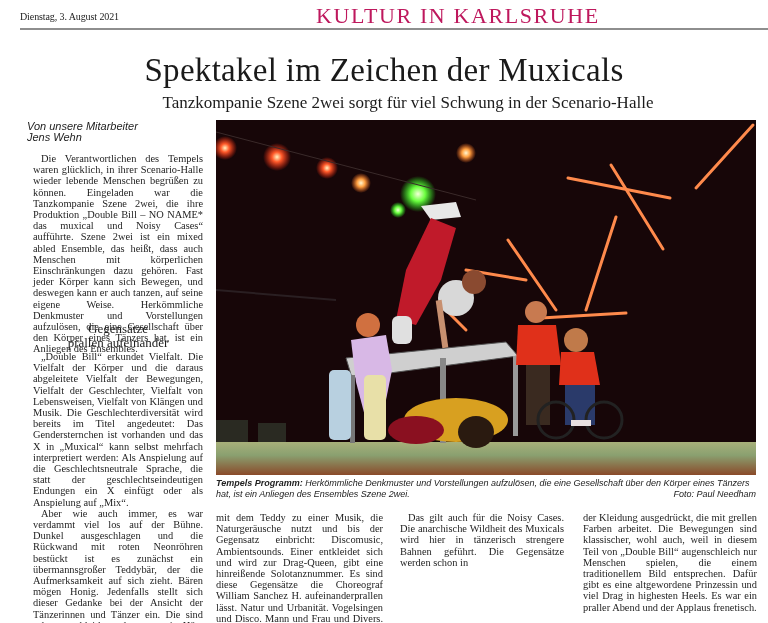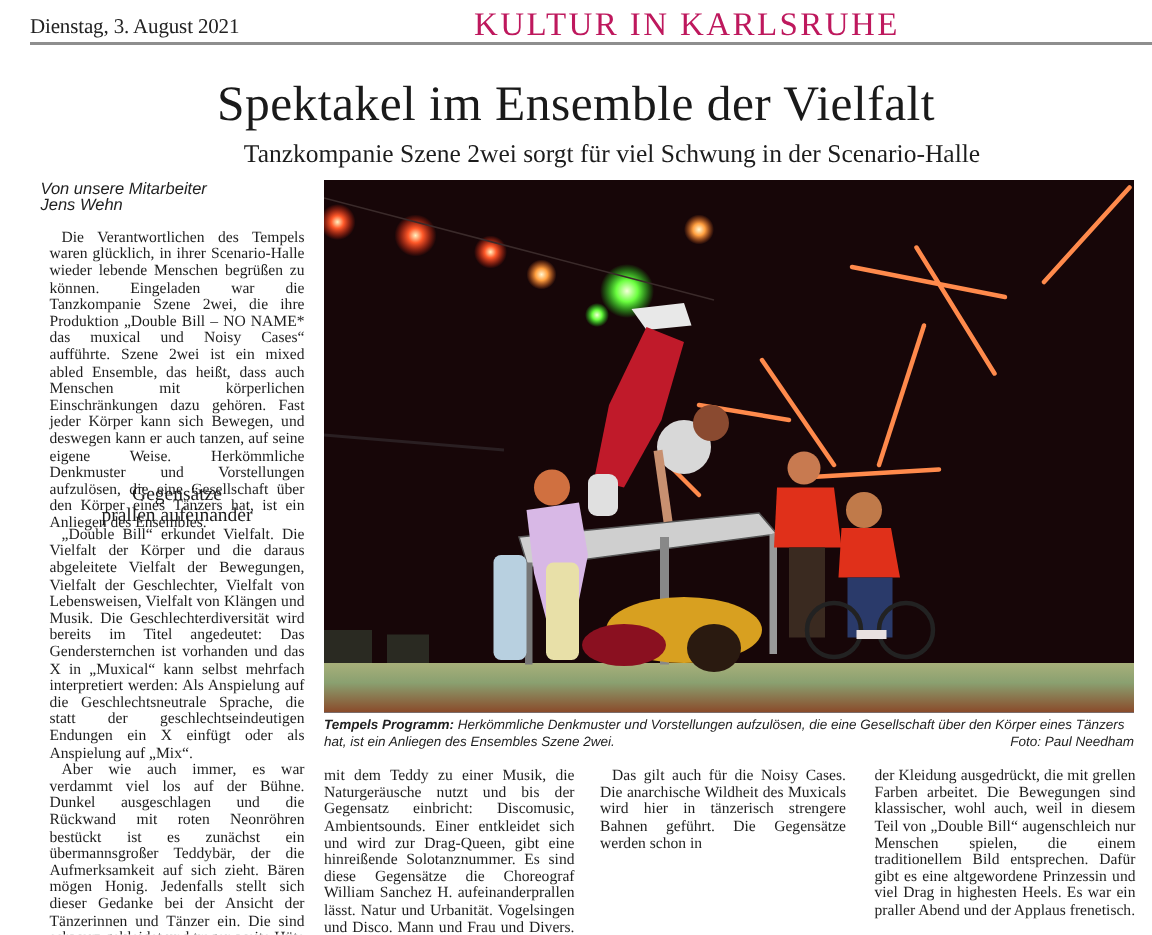--- a/index.html
+++ b/index.html
@@ -1,18 +1,18 @@
 <!DOCTYPE html>
 <html><head>
   <meta charset="utf-8">
   <style>
     html, body { margin: 0; padding: 0; background: #ffffff; }
     body { width: 768px; height: 623px; position: relative; overflow: hidden; color: #1a1a1a; }
 
-    #date { position: absolute; left: 20px; top: 11px; font-size: 14px; font-family: "Liberation Serif", serif; color: #222; letter-spacing: -0.1px; }
+    #date { position: absolute; left: 20px; top: 11px; font-size: 10px; font-family: "Liberation Serif", serif; color: #222; letter-spacing: -0.1px; }
     #section { position: absolute; left: 316px; top: 3px; font-size: 22px; font-family: "Liberation Serif", serif; letter-spacing: 1.6px; color: #be185d; }
     #rule { position: absolute; left: 20px; top: 28px; width: 748px; height: 2px; background: #8e8e8e; }
 
     #headline { position: absolute; left: 0; width: 768px; top: 52px; text-align: center; font-size: 33px; font-family: "Liberation Serif", serif; letter-spacing: 0.3px; color: #1a1a1a; }
     #subheadline { position: absolute; left: 0; width: 768px; top: 93px; text-align: center; font-size: 17px; font-family: "Liberation Serif", serif; color: #1c1c1c; padding-left: 24px; }
 
     #byline { position: absolute; left: 27px; top: 121px; font-size: 11px; font-style: italic; line-height: 11px; font-family: Liberation Sans, sans-serif; color: #222; }
 
     .col { position: absolute; font-family: "Liberation Serif", serif; font-size: 10.4px; line-height: 11.2px; text-align: justify; color: #1e1e1e; hyphens: manual; }
     .col p { margin: 0; text-indent: 8px; }
@@ -29,21 +29,21 @@
     #caption b { font-weight: bold; }
     #credit { position: absolute; right: 0; bottom: 0; margin-top: 40px; }
   </style>
 </head>
 <body>
 
 <div id="date">Dienstag, 3. August 2021</div>
 <div id="section">KULTUR IN KARLSRUHE</div>
 <div id="rule"></div>
 
-<h1 id="headline" style="margin:0;font-weight:normal;">Spektakel im Ensemble der Vielfalt</h1>
+<h1 id="headline" style="margin:0;font-weight:normal;">Spektakel im Zeichen der Muxicals</h1>
 <h2 id="subheadline" style="margin:0;font-weight:normal;">Tanzkompanie Szene 2wei sorgt für viel Schwung in der Scenario-Halle</h2>
 
 <div id="byline">
   <div>Von unsere Mitarbeiter</div>
   <div>Jens Wehn</div>
 </div>
 
 <div id="col1" class="col">
   <p>Die Verantwortlichen des Tempels waren glücklich, in ihrer Scenario-Halle wieder lebende Menschen begrüßen zu können. Eingeladen war die Tanzkompanie Szene 2wei, die ihre Produktion „Double Bill – NO NAME* das muxical und Noisy Cases“ aufführte. Szene 2wei ist ein mixed abled Ensemble, das heißt, dass auch Menschen mit körperlichen Einschränkungen dazu gehören. Fast jeder Körper kann sich Bewegen, und deswegen kann er auch tanzen, auf seine eigene Weise. Herkömmliche Denkmuster und Vorstellungen aufzulösen, die eine Gesellschaft über den Körper eines Tänzers hat, ist ein Anliegen des Ensembles.</p>
 </div>

